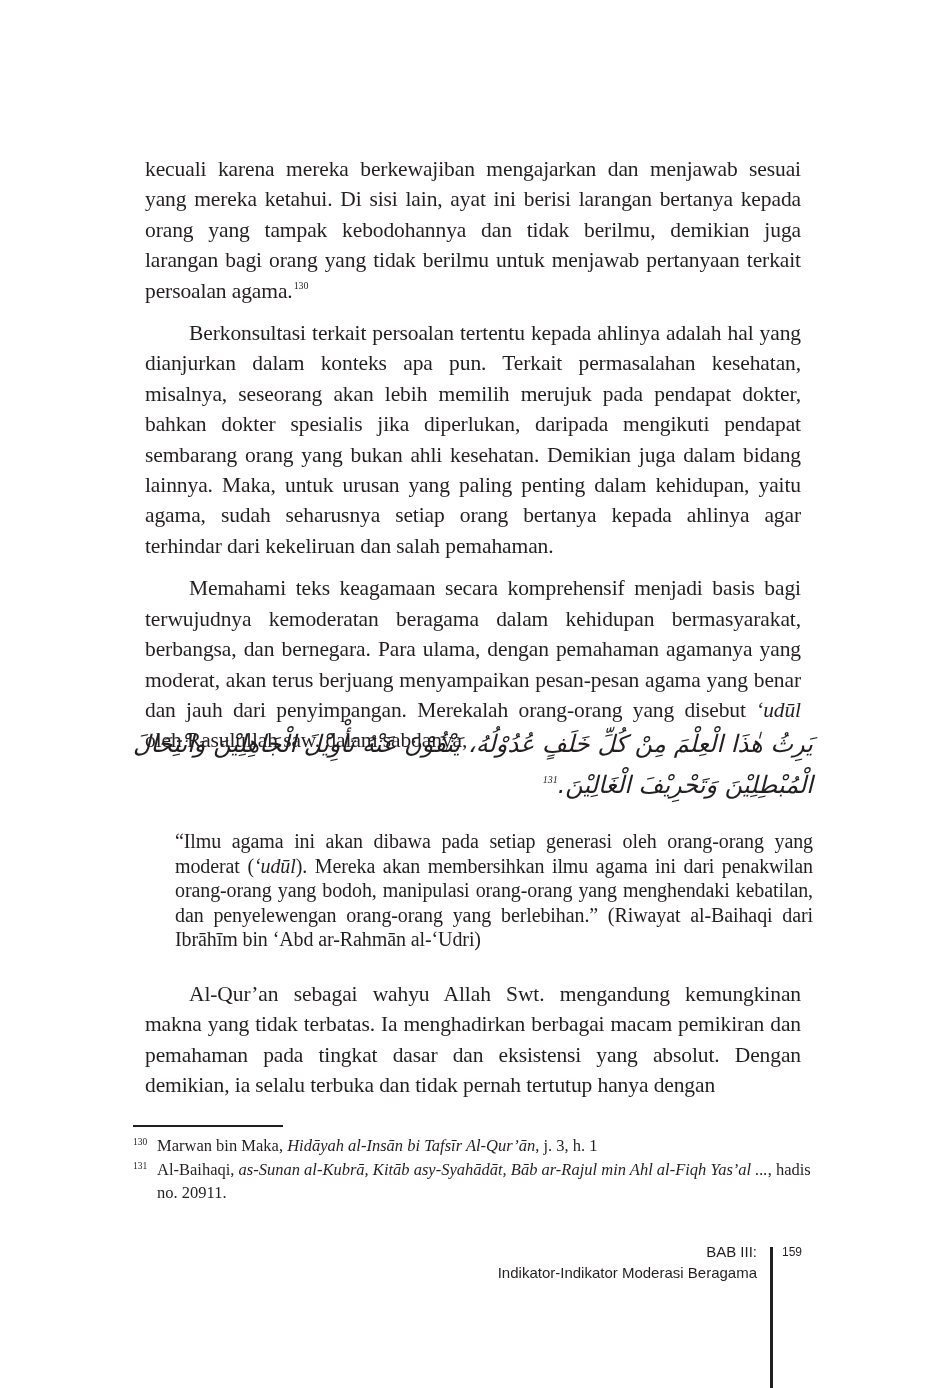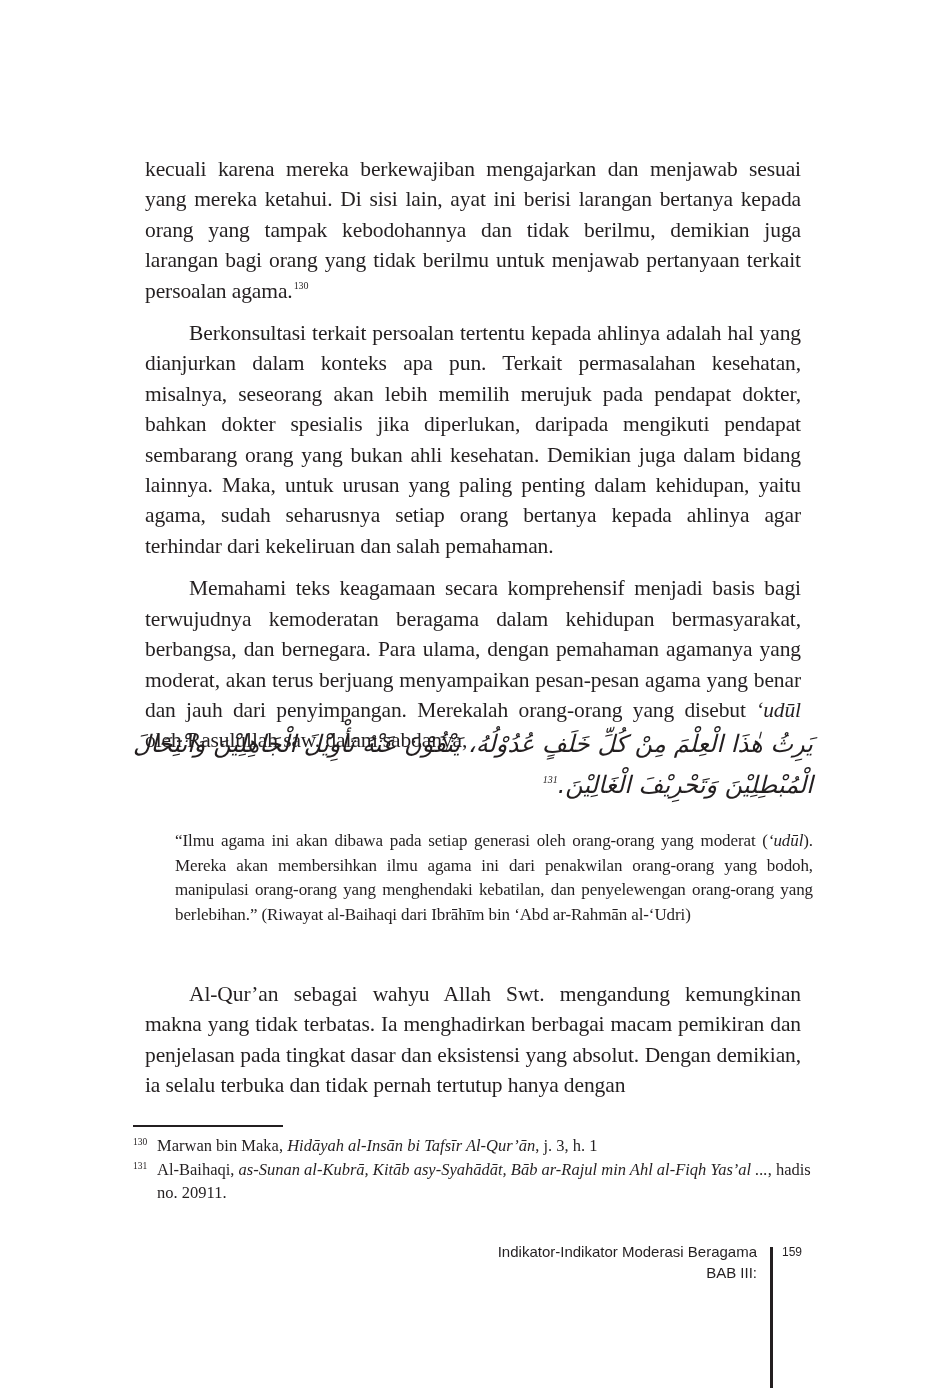--- a/index.html
+++ b/index.html
@@ -55,21 +55,21 @@
       font-family: "Liberation Serif", serif;
       font-size: 10px;
       vertical-align: 10px;
     }
     .quote {
       position: absolute;
       left: 175px;
       width: 638px;
       top: 829px;
       font-family: "Liberation Serif", "DejaVu Serif", serif;
-      font-size: 17px;
+      font-size: 20px;
       line-height: 24.6px;
       text-align: justify;
       text-align-last: left;
       margin: 0;
       letter-spacing: -0.1px;
     }
     .footnote-rule {
       position: absolute;
       left: 133px;
       top: 1125px;
@@ -135,35 +135,35 @@
   <p class="para"><span>kecuali karena mereka berkewajiban mengajarkan dan menjawab sesuai yang mereka ketahui. Di sisi lain, ayat ini berisi larangan bertanya kepada orang yang tampak kebodohannya dan tidak berilmu, demikian juga larangan bagi orang yang tidak berilmu untuk menjawab pertanyaan terkait persoalan agama.</span><sup class="fn">130</sup></p>
   <p class="para indent">Berkonsultasi terkait persoalan tertentu kepada ahlinya adalah hal yang dianjurkan dalam konteks apa pun. Terkait permasalahan kesehatan, misalnya, seseorang akan lebih memilih merujuk pada pendapat dokter, bahkan dokter spesialis jika diperlukan, daripada mengikuti pendapat sembarang orang yang bukan ahli kesehatan. Demikian juga dalam bidang lainnya. Maka, untuk urusan yang paling penting dalam kehidupan, yaitu agama, sudah seharusnya setiap orang bertanya kepada ahlinya agar terhindar dari kekeliruan dan salah pemahaman.</p>
   <p class="para indent"><span>Memahami teks keagamaan secara komprehensif menjadi basis bagi terwujudnya kemoderatan beragama dalam kehidupan bermasyarakat, berbangsa, dan bernegara. Para ulama, dengan pemahaman agamanya yang moderat, akan terus berjuang menyampaikan pesan-pesan agama yang benar dan jauh dari penyimpangan. Merekalah orang-orang yang disebut </span><em>‘udūl</em><span> oleh Rasulullah saw. dalam sabdanya,</span></p>
 </div>
 
 <div class="arabic" lang="ar"><span>يَرِثُ هٰذَا الْعِلْمَ مِنْ كُلِّ خَلَفٍ عُدُوْلُهُ، يَنْفُوْنَ عَنْهُ تَأْوِيْلَ الْجَاهِلِيْنَ وَانْتِحَالَ الْمُبْطِلِيْنَ وَتَحْرِيْفَ الْغَالِيْنَ.</span><sup class="fn">131</sup></div>
 
 <p class="quote"><span>“Ilmu agama ini akan dibawa pada setiap generasi oleh orang-orang yang moderat (</span><em>‘udūl</em><span>). Mereka akan membersihkan ilmu agama ini dari penakwilan orang-orang yang bodoh, manipulasi orang-orang yang menghendaki kebatilan, dan penyelewengan orang-orang yang berlebihan.” (Riwayat al-Baihaqi dari Ibrāhīm bin ‘Abd ar-Rahmān al-‘Udri)</span></p>
 
 <div class="text-block" style="top: 967px;">
-  <p class="para indent">Al-Qur’an sebagai wahyu Allah Swt. mengandung kemungkinan makna yang tidak terbatas. Ia menghadirkan berbagai macam pemikiran dan penjelasan pada tingkat dasar dan eksistensi yang absolut. Dengan demikian, ia selalu terbuka dan tidak pernah tertutup hanya dengan</p>
+  <p class="para indent">Al-Qur’an sebagai wahyu Allah Swt. mengandung kemungkinan makna yang tidak terbatas. Ia menghadirkan berbagai macam pemikiran dan pemahaman pada tingkat dasar dan eksistensi yang absolut. Dengan demikian, ia selalu terbuka dan tidak pernah tertutup hanya dengan</p>
 </div>
 
 <div class="footnote-rule"></div>
 
 <div class="footnotes">
   <p class="footnote">
     <span class="num">130</span>
     <span class="body"><span>Marwan bin Maka, </span><em>Hidāyah al-Insān bi Tafsīr Al-Qur’ān</em><span>, j. 3, h. 1</span></span>
   </p>
   <p class="footnote">
     <span class="num">131</span>
     <span class="body"><span>Al-Baihaqi, </span><em>as-Sunan al-Kubrā, Kitāb asy-Syahādāt, Bāb ar-Rajul min Ahl al-Fiqh Yas’al ...</em><span>, hadis no. 20911.</span></span>
   </p>
 </div>
 
 <div class="running-head">
+  <div>BAB III:</div>
   <div>Indikator-Indikator Moderasi Beragama</div>
-  <div>BAB III:</div>
 </div>
 
 <div class="page-rule"></div>
 <div class="page-number">159</div>
 
 </body></html>

